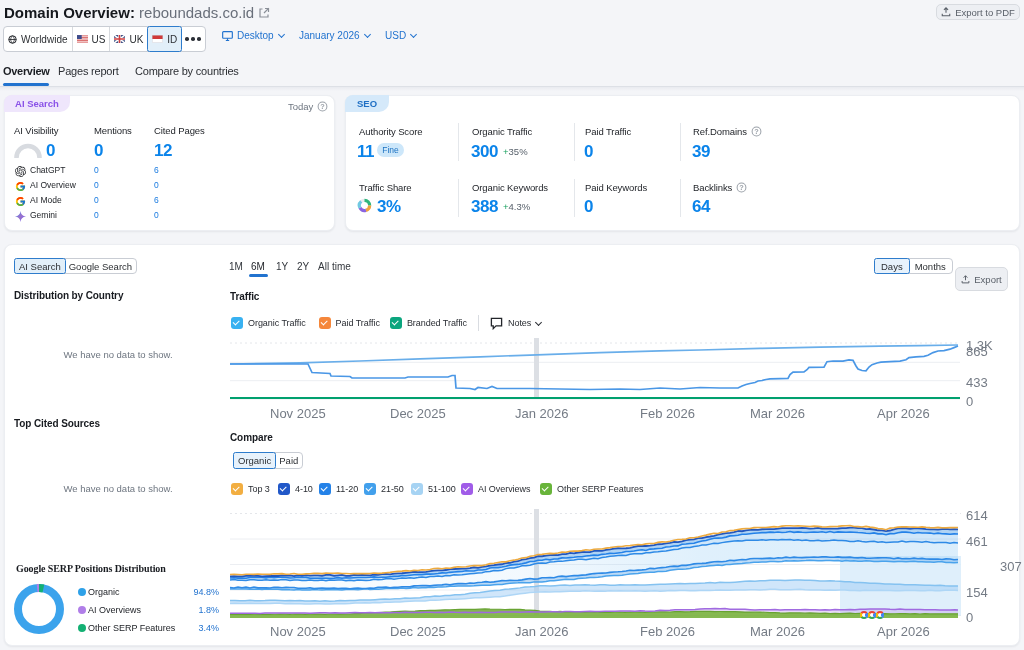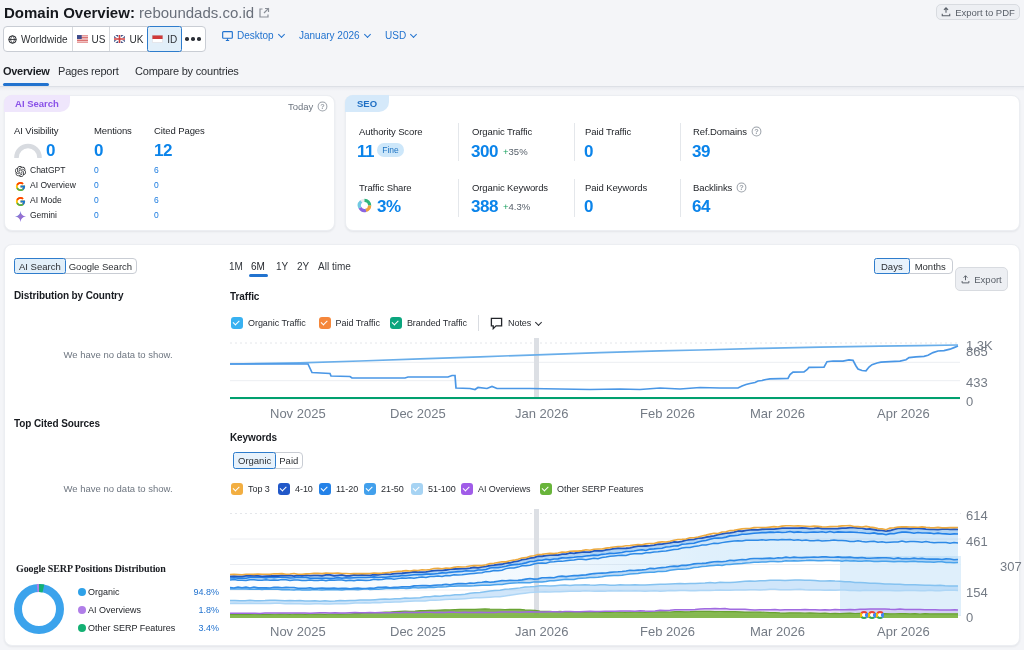--- a/index.html
+++ b/index.html
@@ -280,21 +280,21 @@
 <div class="axlbl" style="left:966px; top:344px;text-align:right;">865</div>
 <div class="axlbl" style="left:966px; top:375px;">433</div>
 <div class="axlbl" style="left:966px; top:394px;">0</div>
 <div class="axlbl" style="left:270px; top:406px;">Nov 2025</div>
 <div class="axlbl" style="left:390px; top:406px;">Dec 2025</div>
 <div class="axlbl" style="left:515px; top:406px;">Jan 2026</div>
 <div class="axlbl" style="left:640px; top:406px;">Feb 2026</div>
 <div class="axlbl" style="left:750px; top:406px;">Mar 2026</div>
 <div class="axlbl" style="left:877px; top:406px;">Apr 2026</div>
 
-<div class="abs hdg" style="left:230px; top:432px;">Keywords</div>
+<div class="abs hdg" style="left:230px; top:432px;">Compare</div>
 <div class="seg" style="left:233px; top:452px; height:17px; font-size:9.5px;">
   <div class="sel" style="background:#e7f2fc;">Organic</div>
   <div>Paid</div>
 </div>
 <div class="abs leg" style="left:231px; top:483px;"><span class="cb" style="background:#f2ae41;"></span>Top 3</div>
 <div class="abs leg" style="left:278px; top:483px;"><span class="cb" style="background:#2158c8;"></span>4-10</div>
 <div class="abs leg" style="left:319px; top:483px;"><span class="cb" style="background:#2482e8;"></span>11-20</div>
 <div class="abs leg" style="left:364px; top:483px;"><span class="cb" style="background:#42a0ec;"></span>21-50</div>
 <div class="abs leg" style="left:411px; top:483px;"><span class="cb" style="background:#a6d3f3;"></span>51-100</div>
 <div class="abs leg" style="left:461px; top:483px;"><span class="cb" style="background:#a05ce8;"></span>AI Overviews</div>

